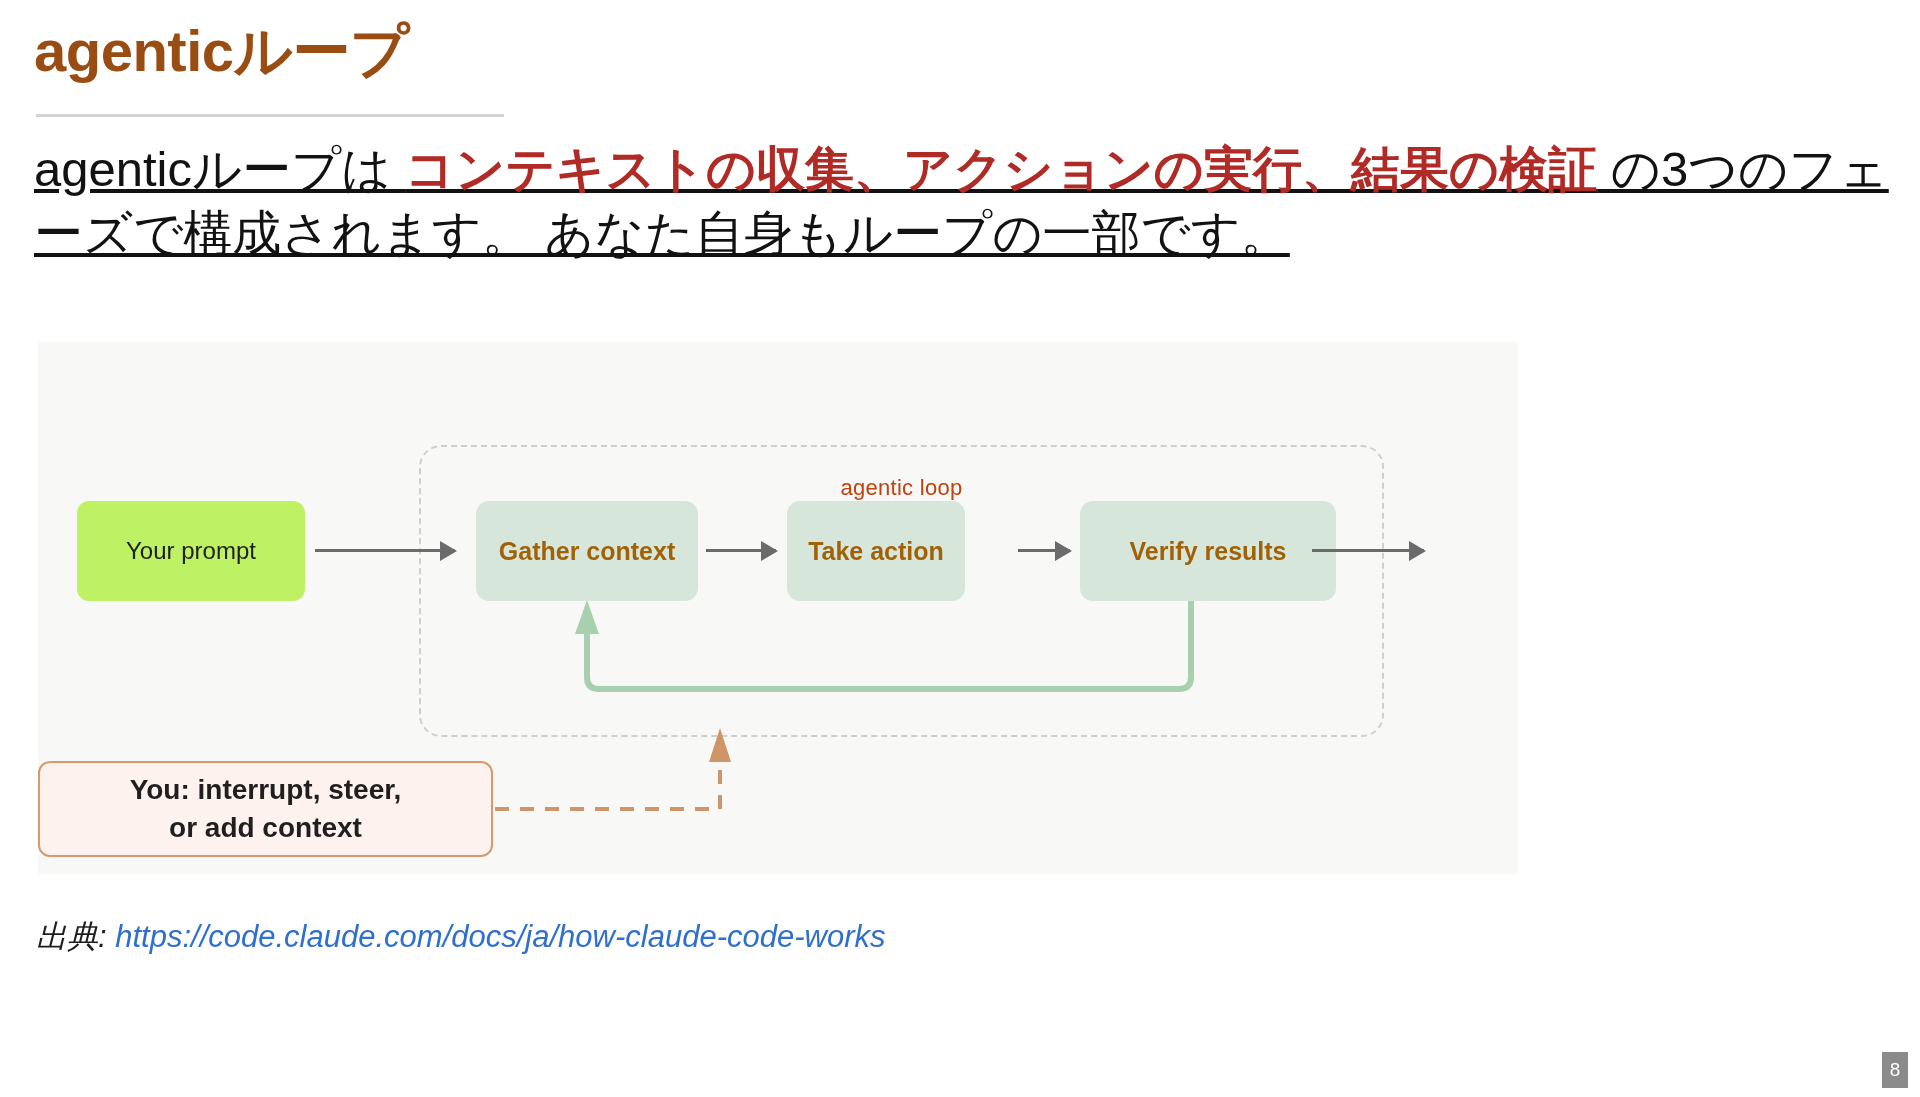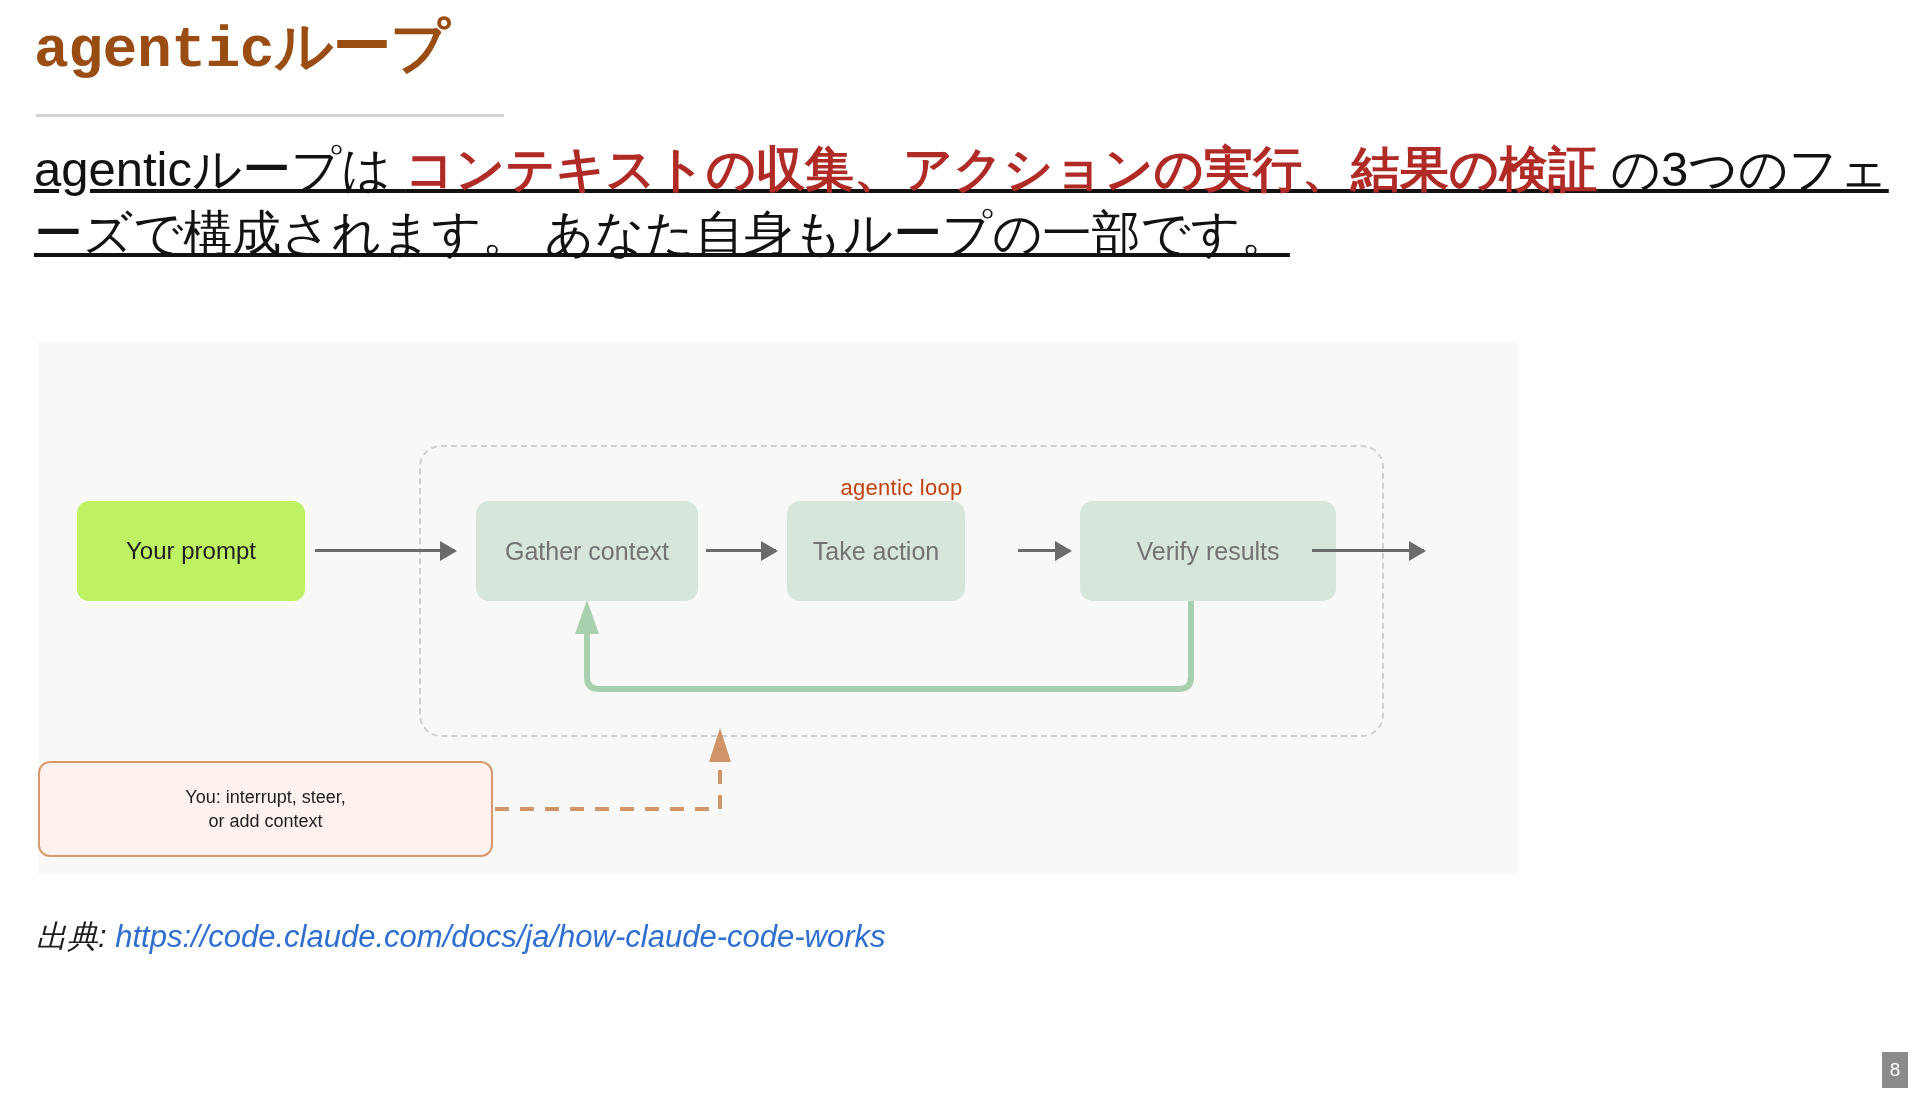--- a/index.html
+++ b/index.html
@@ -20,21 +20,20 @@
   #slide-title {
     position: absolute;
     left: 34px;
     top: 18px;
     font-size: 58px;
     font-weight: 700;
     color: #9a4d12;
     letter-spacing: -0.5px;
     line-height: 1.15;
     white-space: nowrap;
-    font-family: Liberation Mono, monospace;
   }
   #title-rule {
     position: absolute;
     left: 36px;
     top: 114px;
     width: 468px;
     height: 3px;
     background: #d3d3d3;
   }
 
@@ -98,23 +97,23 @@
     text-align: center;
   }
   .node-gray {
     background: #bef264;
     color: #1f1f1f;
     font-size: 24px;
     font-weight: 400;
   }
   .node-green {
     background: #d7e6da;
-    color: #737373;
+    color: #a16207;
     font-size: 25px;
-    font-weight: 400;
+    font-weight: 700;
     border-radius: 13px;
   }
 
   #node-your-prompt { left: 39px;  top: 159px; width: 228px; height: 100px; }
   #node-gather      { left: 438px; top: 159px; width: 222px; height: 100px; }
   #node-take-action { left: 749px; top: 159px; width: 178px; height: 100px; }
   #node-verify      { left: 1042px; top: 159px; width: 256px; height: 100px; }
   #node-done        { left: 1397px; top: 159px; width: 100px; height: 100px;
                       font-size: 23px; }
 
@@ -157,23 +156,24 @@
     width: 455px;
     height: 96px;
     box-sizing: border-box;
     background: #fdf2ee;
     border: 2px solid #d79a6e;
     border-radius: 12px;
     display: flex;
     align-items: center;
     justify-content: center;
     text-align: center;
-    font-size: 18px;
+    font-size: 28px;
     line-height: 1.34;
     color: #1f1f1f;
+    font-weight: bold;
   }
 
   
   #interrupt-path {
     position: absolute;
     left: 0; top: 0;
     width: 100%; height: 100%;
     overflow: visible;
     pointer-events: none;
   }

